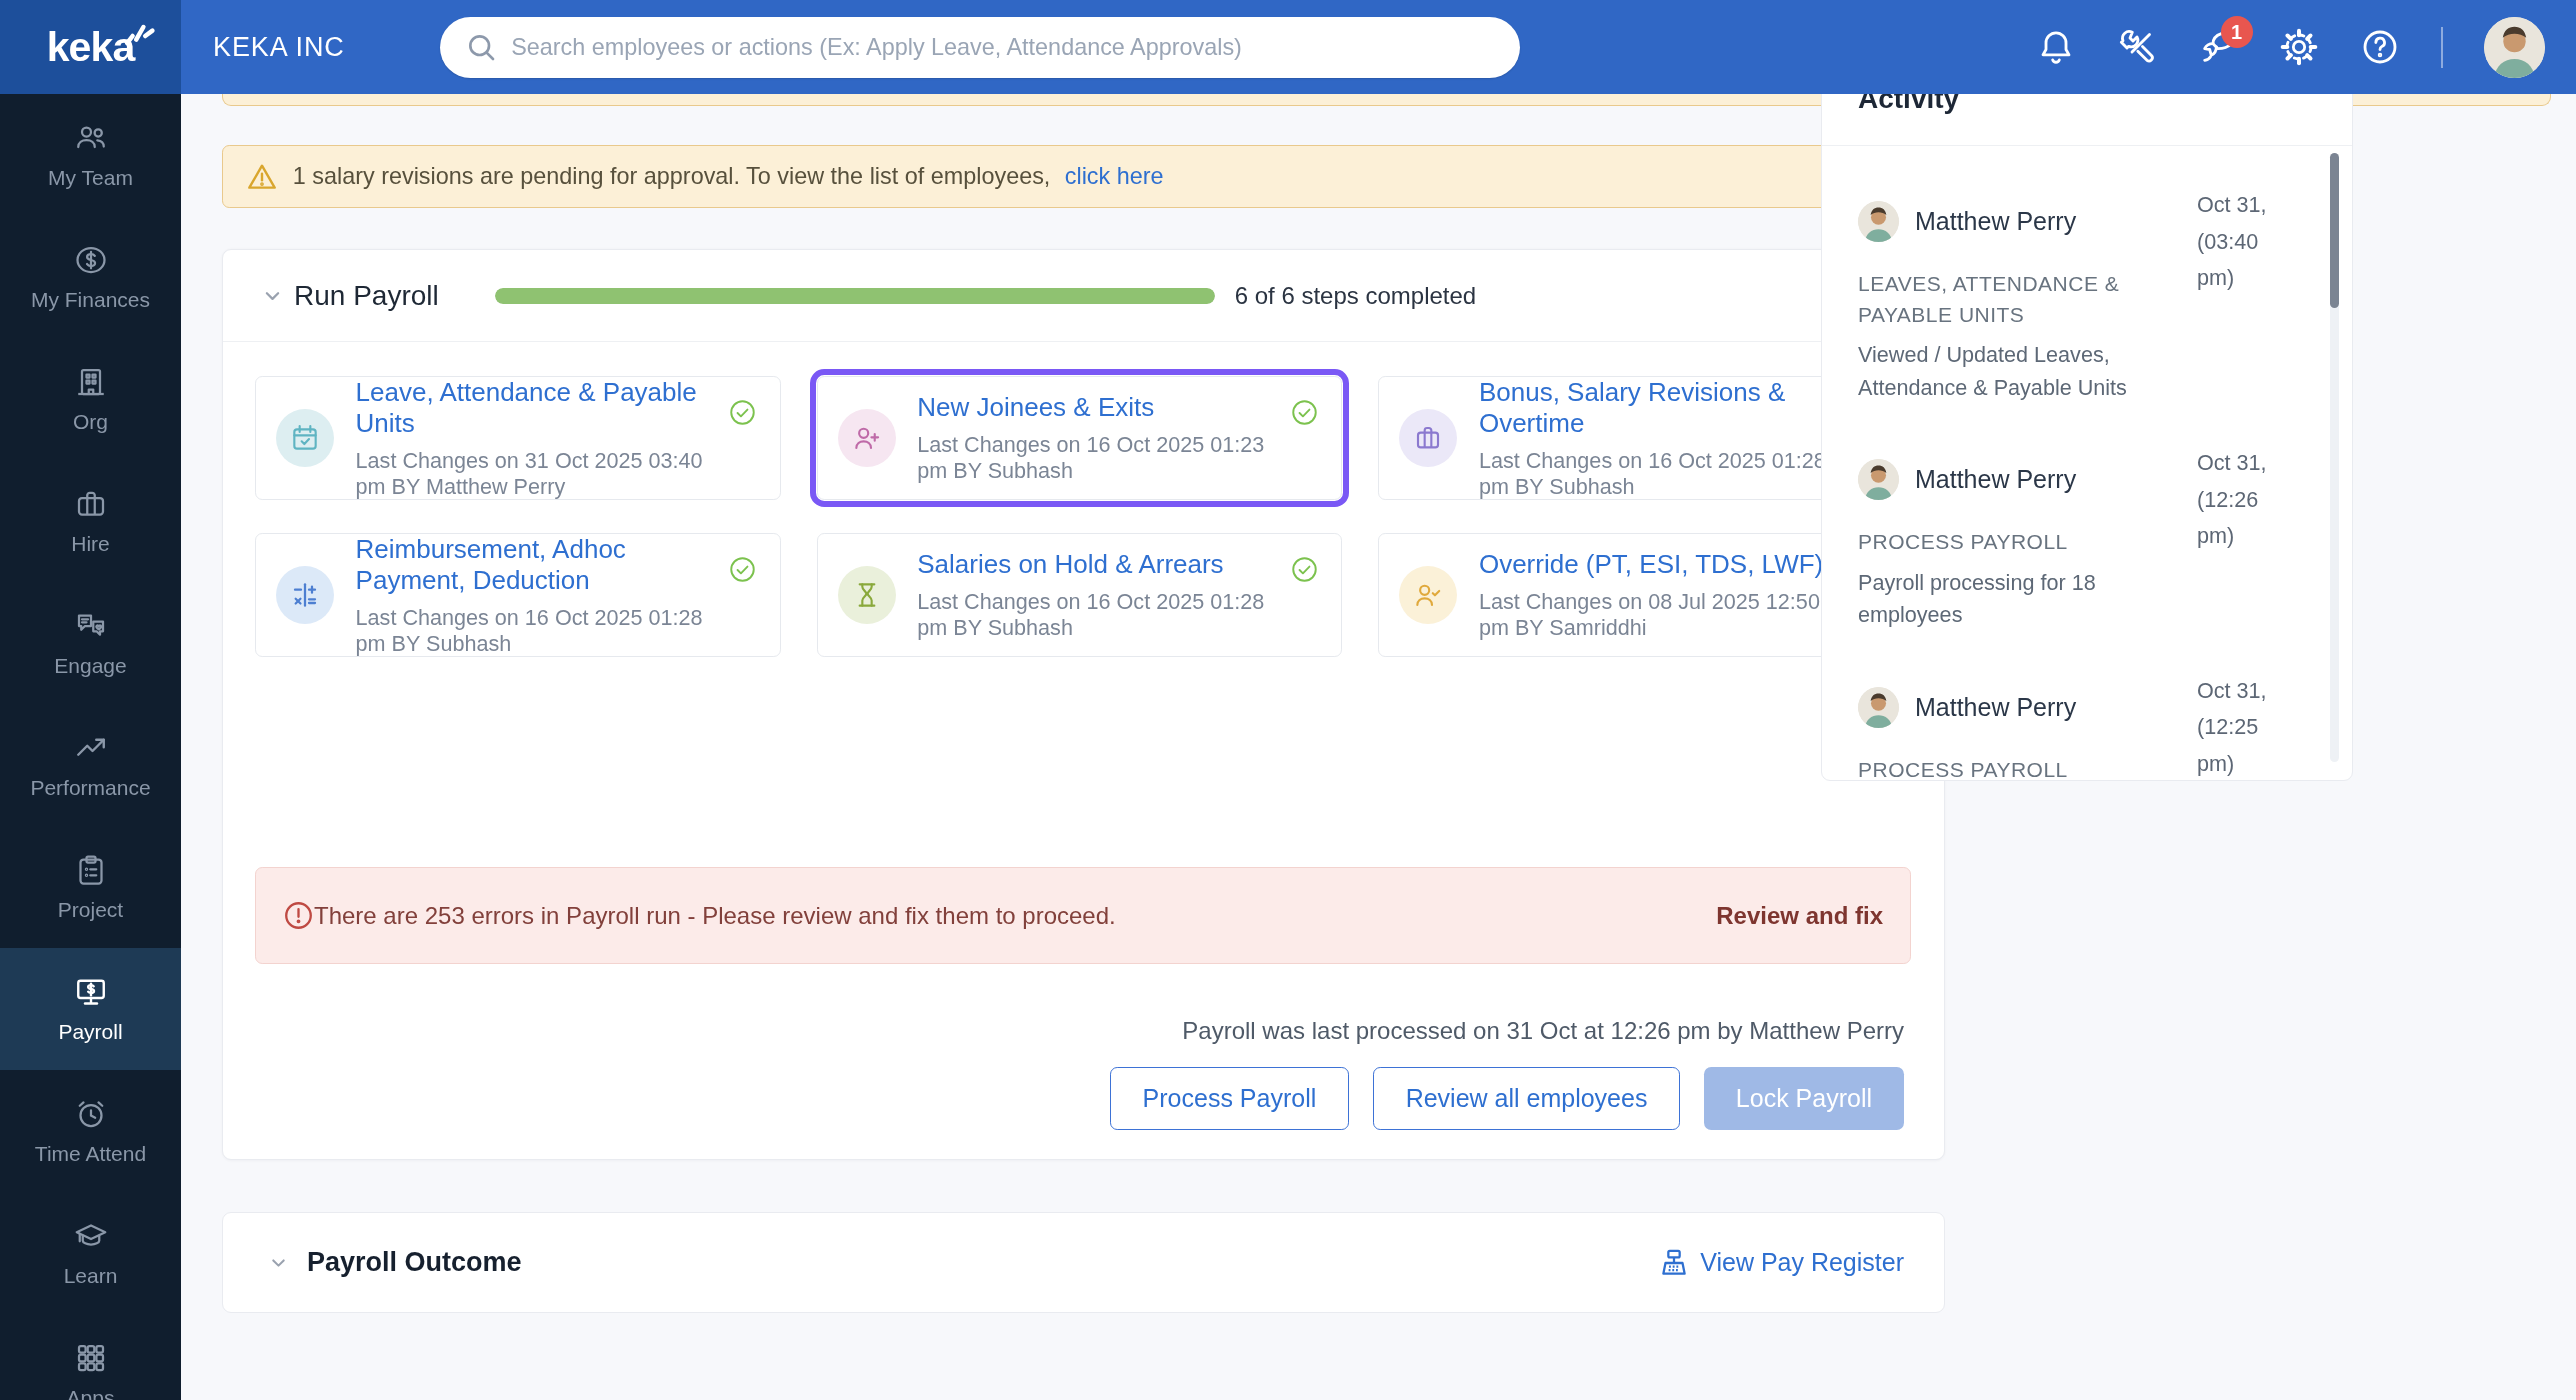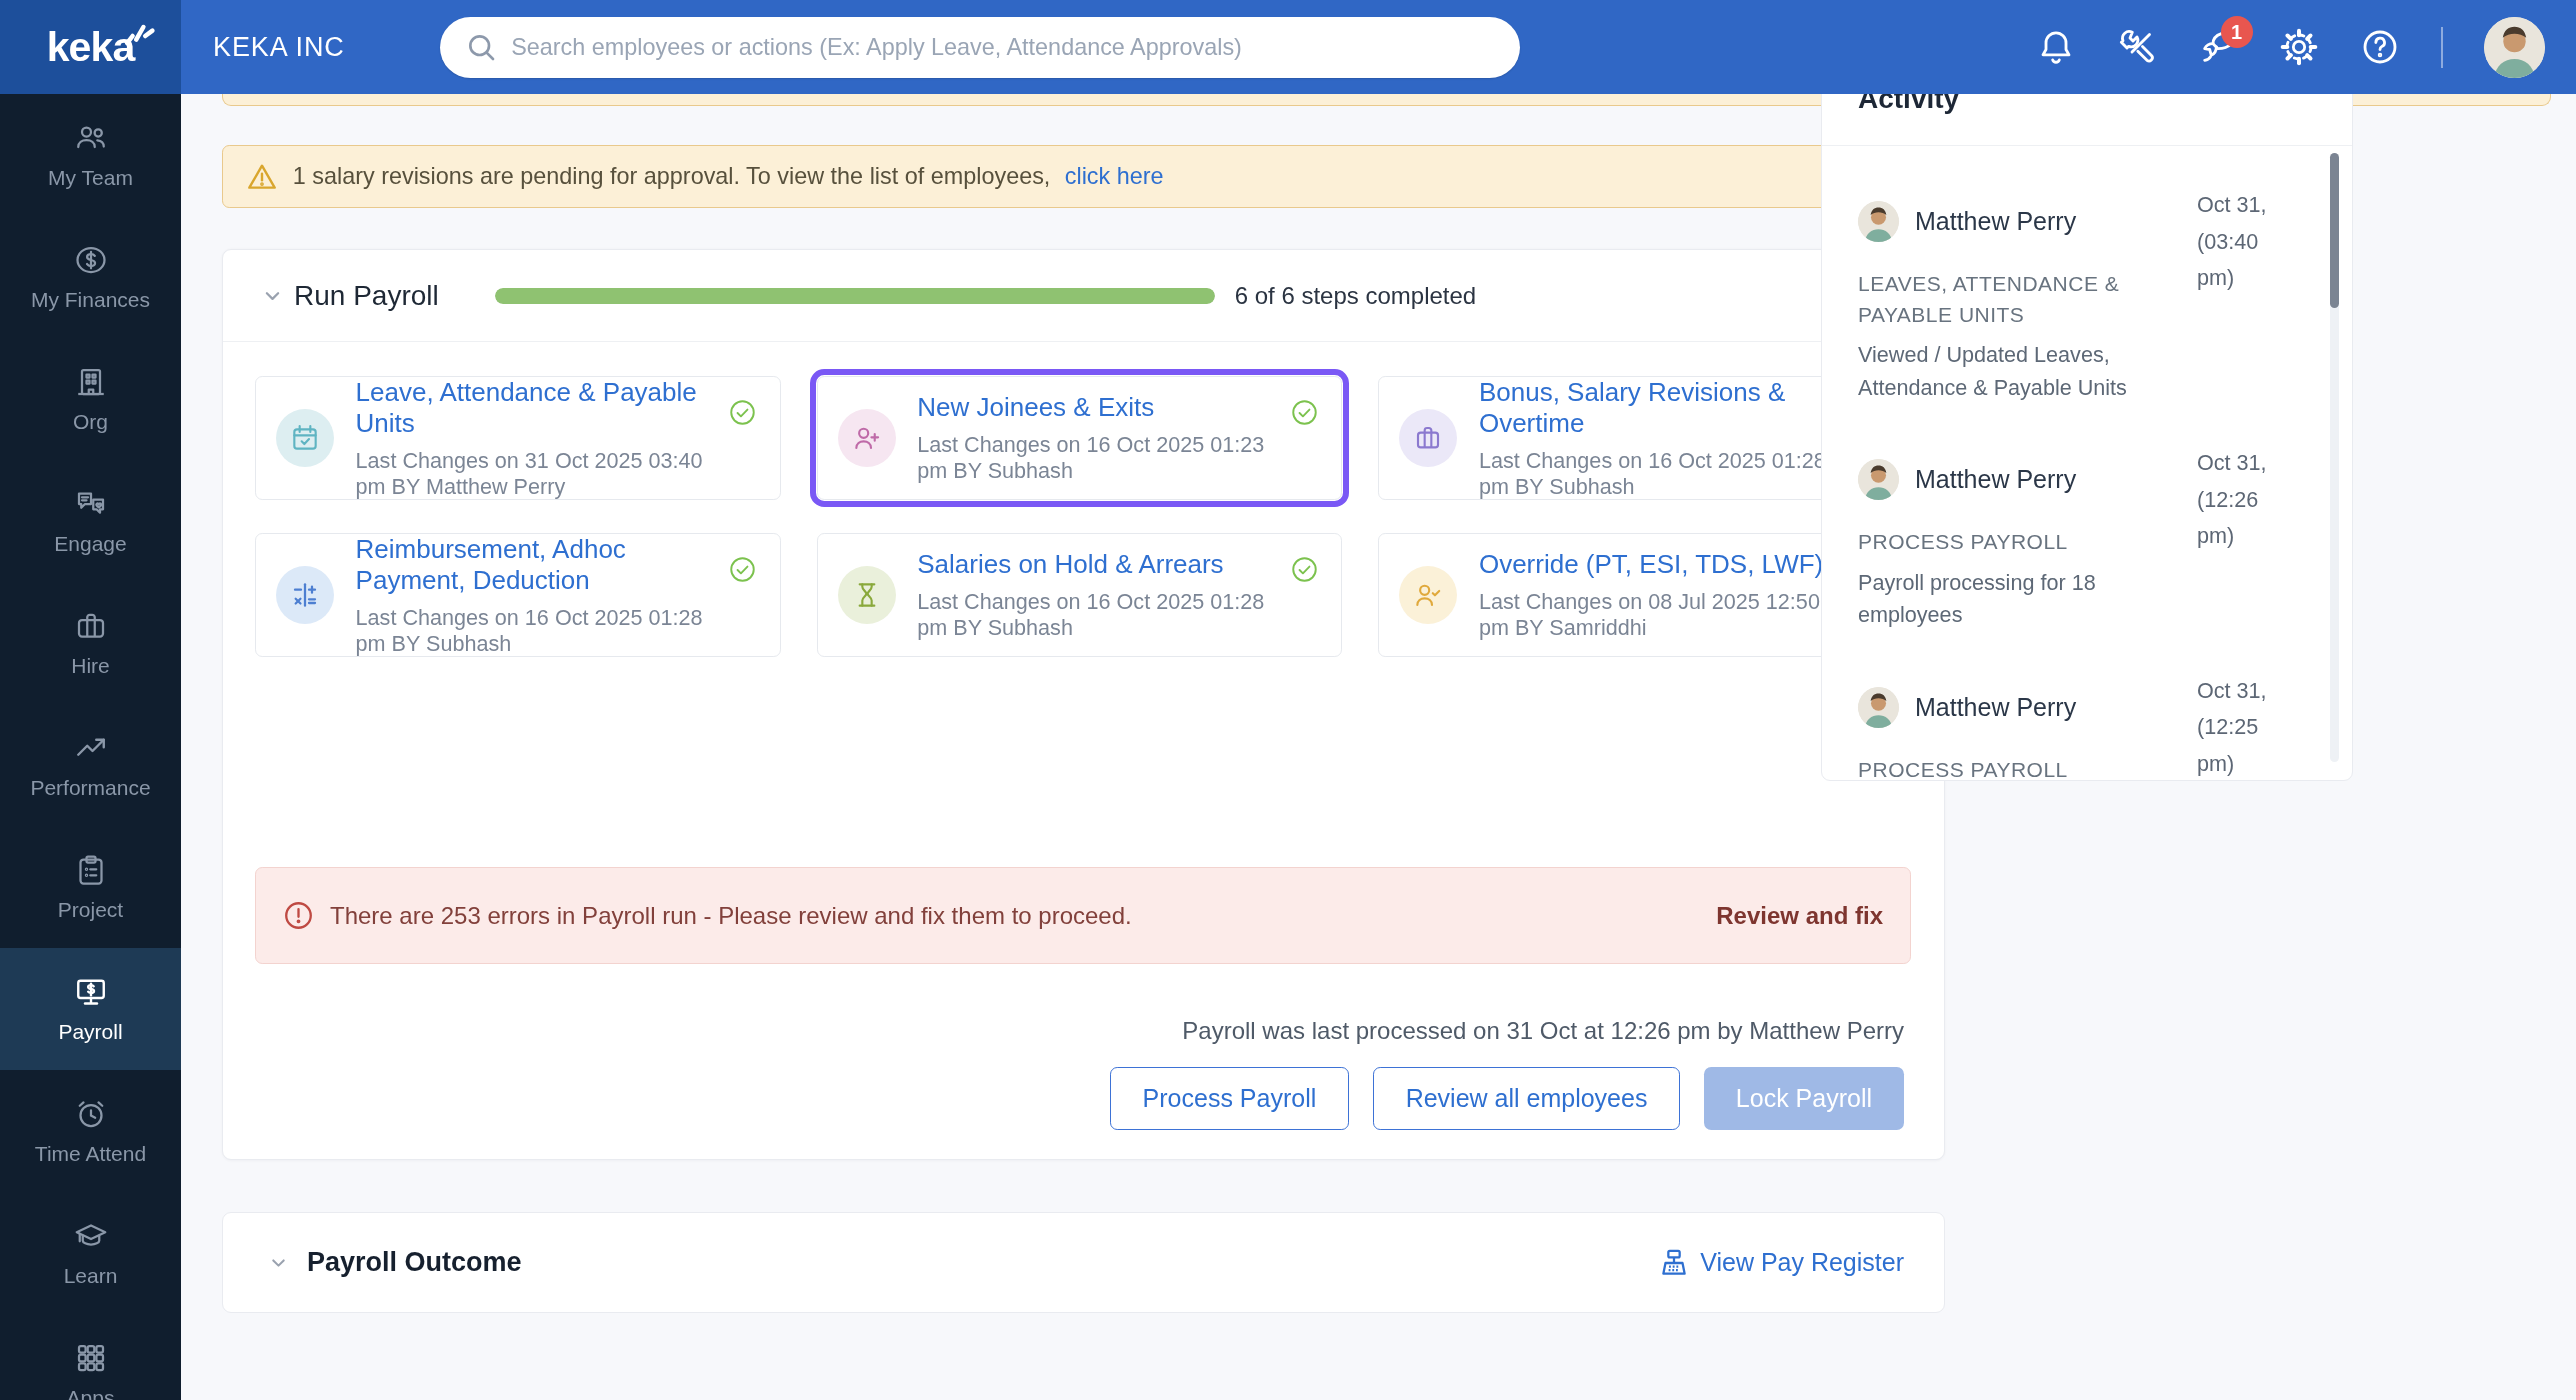--- a/index.html
+++ b/index.html
@@ -43,21 +43,21 @@
 
   .steps-grid { display:grid; grid-template-columns:1fr 1fr 1fr; gap:33px 36px; padding:34px 40px 0 32px; }
   .step-card { height:124px; background:#fff; border:0.9px solid #e6e9ee; border-radius:7.2px; display:flex; align-items:center; padding:0 23.4px 0 20px; gap:21.6px; cursor:pointer; position:relative; }
   .step-card.highlighted { outline:6.3px solid #7a58f5; outline-offset:1.8px; }
   .step-ic { width:58px; height:58px; border-radius:50%; display:flex; align-items:center; justify-content:center; flex:0 0 auto; }
   .step-tx { flex:1; display:flex; flex-direction:column; gap:9px; }
   .step-title { font-size:26px; color:#2e6fd0; font-weight:500; cursor:pointer; }
   .step-meta { font-size:21.6px; color:#7b8595; }
   .step-check { flex:0 0 auto; align-self:flex-start; margin-top:21.6px; }
 
-  .err-banner { position:absolute; left:32px; top:617px; width:1656px; height:97px; background:#fcebe9; border:0.9px solid #f3d3cf; border-radius:7.2px; display:flex; align-items:center; padding:0 27px; gap:16px; }
+  .err-banner { position:absolute; left:32px; top:617px; width:1656px; height:97px; background:#fcebe9; border:0.9px solid #f3d3cf; border-radius:7.2px; display:flex; align-items:center; padding:0 27px; }
   .err-text { font-size:24px; color:#82403b; }
   .err-action { margin-left:auto; font-size:24px; color:#7e352f; font-weight:600; cursor:pointer; }
 
   .last-processed { position:absolute; right:40px; top:767px; font-size:24px; color:#4f5a68; }
   .btn-row { position:absolute; right:40px; top:817px; display:flex; gap:23.4px; }
   .btn { height:63px; border-radius:7.2px; font-size:25px; display:flex; align-items:center; justify-content:center; padding:0 32px; cursor:pointer; font-family:"Liberation Sans", sans-serif; }
   .btn.outline { background:#fff; border:1.8px solid #3d72d6; color:#2e6fd0; }
   .btn.disabled { background:#9fb9e6; border:none; color:#fff; cursor:default; }
 
   
@@ -199,41 +199,41 @@
           <rect x="13" y="11" width="2" height="2"></rect>
         <path d="M10.5 20v-3h3v3"></path>
         <path d="M3.5 20h17"></path>
       </svg>
     </span>
     <span class="lbl">Org</span>
   </div>
 
   <div class="side-item">
     <span>
+      <svg width="36" height="36" viewBox="0 0 24 24" fill="none" stroke="currentColor" stroke-width="1.5" stroke-linejoin="round">
+        <rect x="4" y="8" width="16" height="11" rx="2"></rect>
+        <path d="M9.5 8V6.2A1.7 1.7 0 0 1 11.2 4.5h1.6a1.7 1.7 0 0 1 1.7 1.7V8"></path>
+        <line x1="9.5" y1="8" x2="9.5" y2="19"></line>
+          <line x1="14.5" y1="8" x2="14.5" y2="19"></line>
+      </svg>
+    </span>
+    <span class="lbl">Hire</span>
+  </div>
+
+  <div class="side-item">
+    <span>
       <svg width="36" height="36" viewBox="0 0 24 24" fill="none" stroke="currentColor" stroke-width="1.5" stroke-linecap="round" stroke-linejoin="round">
         <path d="M4 5h8v7H8l-2.5 2.5V12H4z"></path>
         <line x1="6" y1="7.5" x2="10" y2="7.5"></line>
           <line x1="6" y1="9.5" x2="9" y2="9.5"></line>
         <path d="M13.5 9h6.5v6.5h-2v2.3L15.7 15.5h-2.2z"></path>
         <path d="M15.6 12.2c.3-.8 1.3-.8 1.6 0 .3-.8 1.3-.8 1.6 0 .2.7-.8 1.5-1.6 2-.8-.5-1.8-1.3-1.6-2z"></path>
       </svg>
     </span>
     <span class="lbl">Engage</span>
-  </div>
-
-  <div class="side-item">
-    <span>
-      <svg width="36" height="36" viewBox="0 0 24 24" fill="none" stroke="currentColor" stroke-width="1.5" stroke-linejoin="round">
-        <rect x="4" y="8" width="16" height="11" rx="2"></rect>
-        <path d="M9.5 8V6.2A1.7 1.7 0 0 1 11.2 4.5h1.6a1.7 1.7 0 0 1 1.7 1.7V8"></path>
-        <line x1="9.5" y1="8" x2="9.5" y2="19"></line>
-          <line x1="14.5" y1="8" x2="14.5" y2="19"></line>
-      </svg>
-    </span>
-    <span class="lbl">Hire</span>
   </div>
 
   <div class="side-item">
     <span>
       <svg width="36" height="36" viewBox="0 0 24 24" fill="none" stroke="currentColor" stroke-width="1.6" stroke-linecap="round" stroke-linejoin="round">
         <polyline points="3.5,16.5 9.5,10.5 13,14 20.5,6.5"></polyline>
         <polyline points="15.5,6.5 20.5,6.5 20.5,11.5"></polyline>
       </svg>
     </span>
     <span class="lbl">Performance</span>

